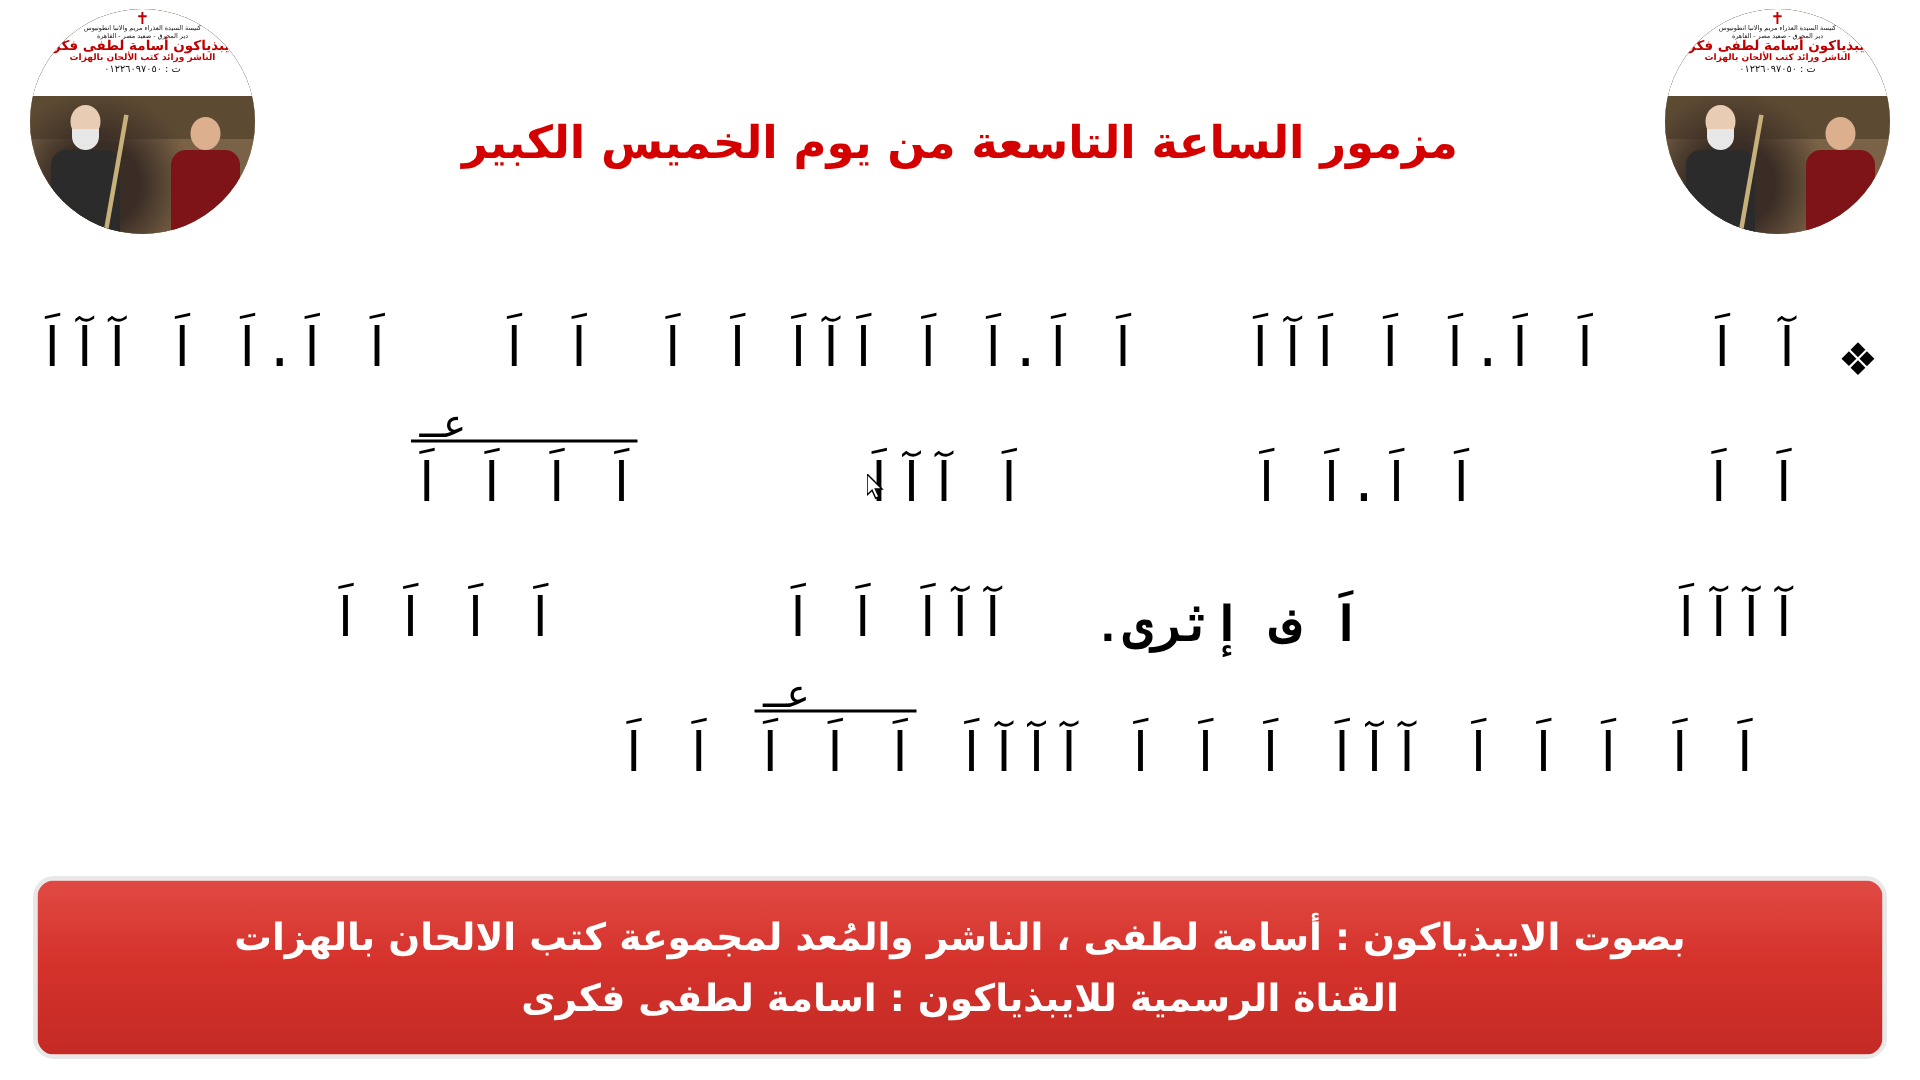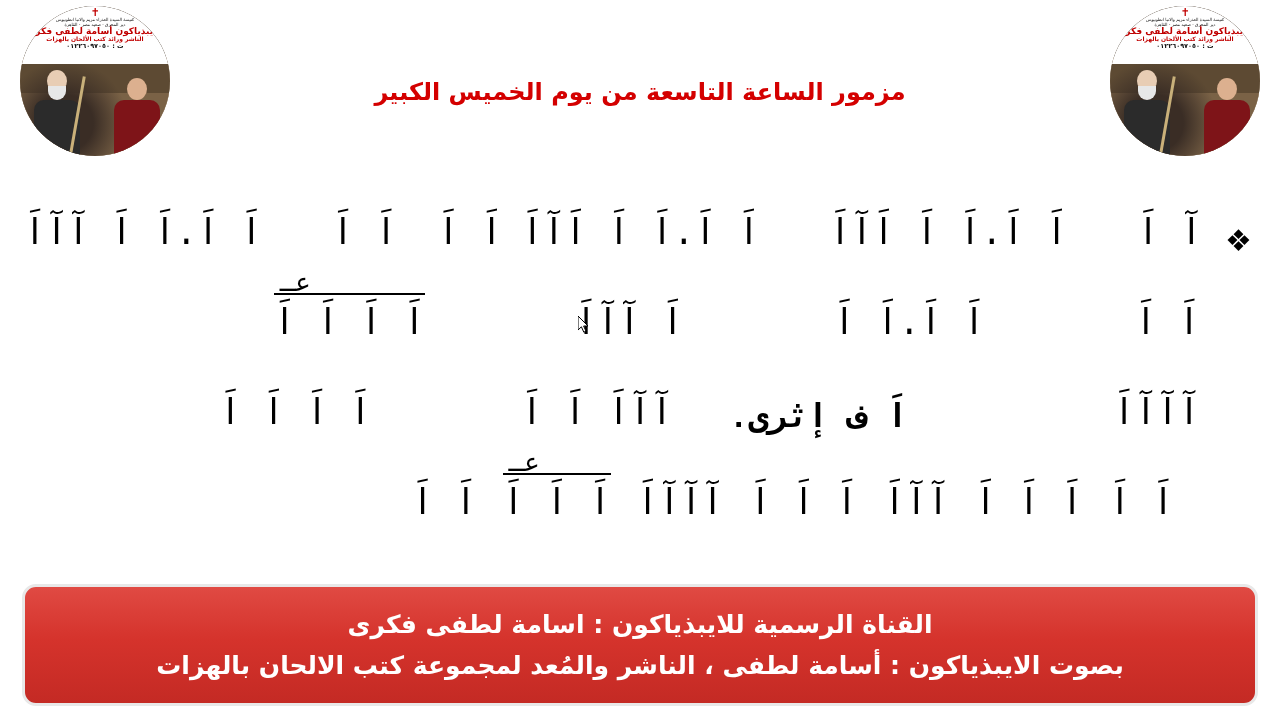--- a/index.html
+++ b/index.html
@@ -72,21 +72,21 @@
   }
   .logo .t3 {
     color: #c00000;
     font-size: 6px;
     font-weight: bold;
     white-space: nowrap;
   }
   .logo .t4 {
     color: #111;
     font-size: 6.5px;
-    font-weight: bold;
+    font-weight: normal;
     white-space: nowrap;
   }
   .logo .figures {
     position: absolute;
     left: 0; right: 0; bottom: 0; height: 92px;
   }
   .logo .fig {
     position: absolute;
     bottom: 0;
   }
@@ -120,21 +120,21 @@
     transform: rotate(10deg);
   }
 
   
   .title {
     position: absolute;
     top: 78px;
     left: 0; right: 0;
     text-align: center;
     color: #d40000;
-    font-size: 24px;
+    font-size: 30px;
     font-weight: bold;
     font-family: "DejaVu Sans", "Liberation Sans", sans-serif;
     direction: rtl;
   }
 
   
   .sheet {
     position: absolute;
     top: 168px;
     left: 24px;
@@ -380,17 +380,17 @@
   <svg class="cursor" viewBox="0 0 12 18">
     <polygon points="0,0 0,14 3.4,10.8 5.8,16.2 8,15.2 5.6,10 10,10" fill="#ffffff" stroke="#000000" stroke-width="1"></polygon>
   </svg>
 
   <div class="watermark">
     <div class="w1">Activate Windows</div>
     <div class="w2">Go to Settings to activate Windows.</div>
   </div>
 
   <div class="banner">
+    <div class="bl">بصوت الايبذياكون : أسامة لطفى ، الناشر والمُعد لمجموعة كتب الالحان بالهزات</div>
     <div class="bl">القناة الرسمية للايبذياكون : اسامة لطفى فكرى</div>
-    <div class="bl">بصوت الايبذياكون : أسامة لطفى ، الناشر والمُعد لمجموعة كتب الالحان بالهزات</div>
   </div>
 
 </div>
 
 </body></html>

